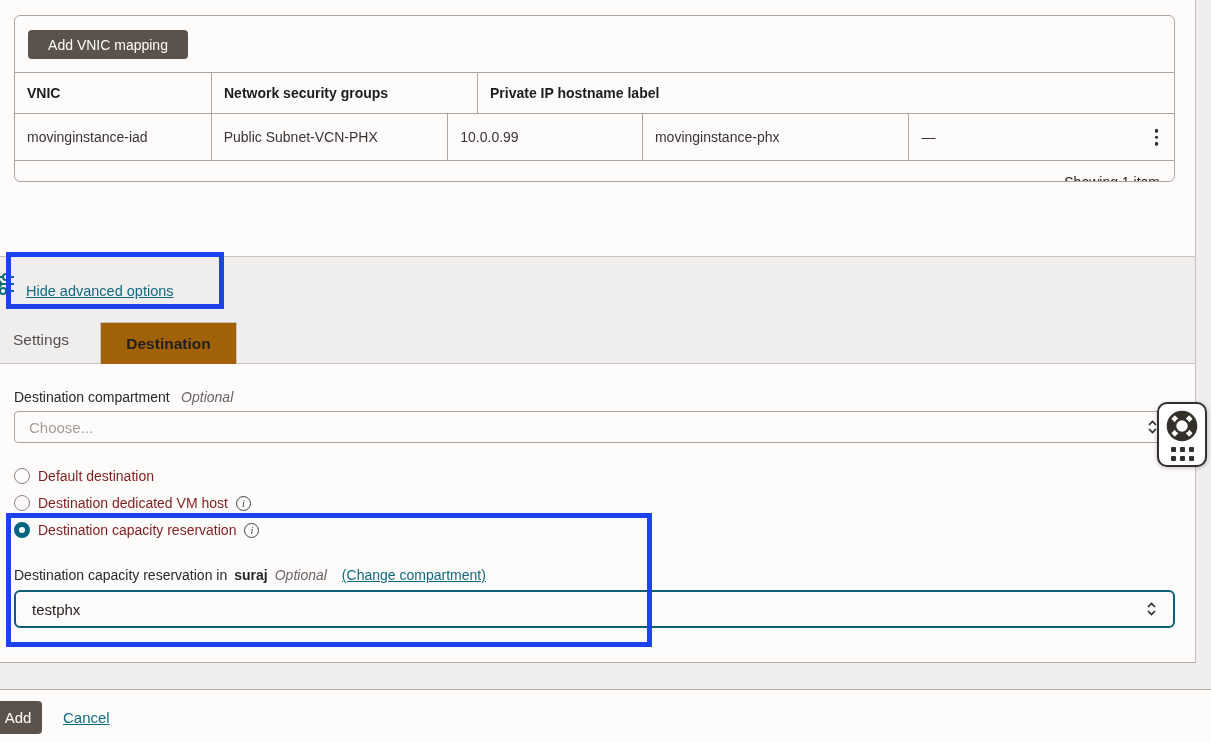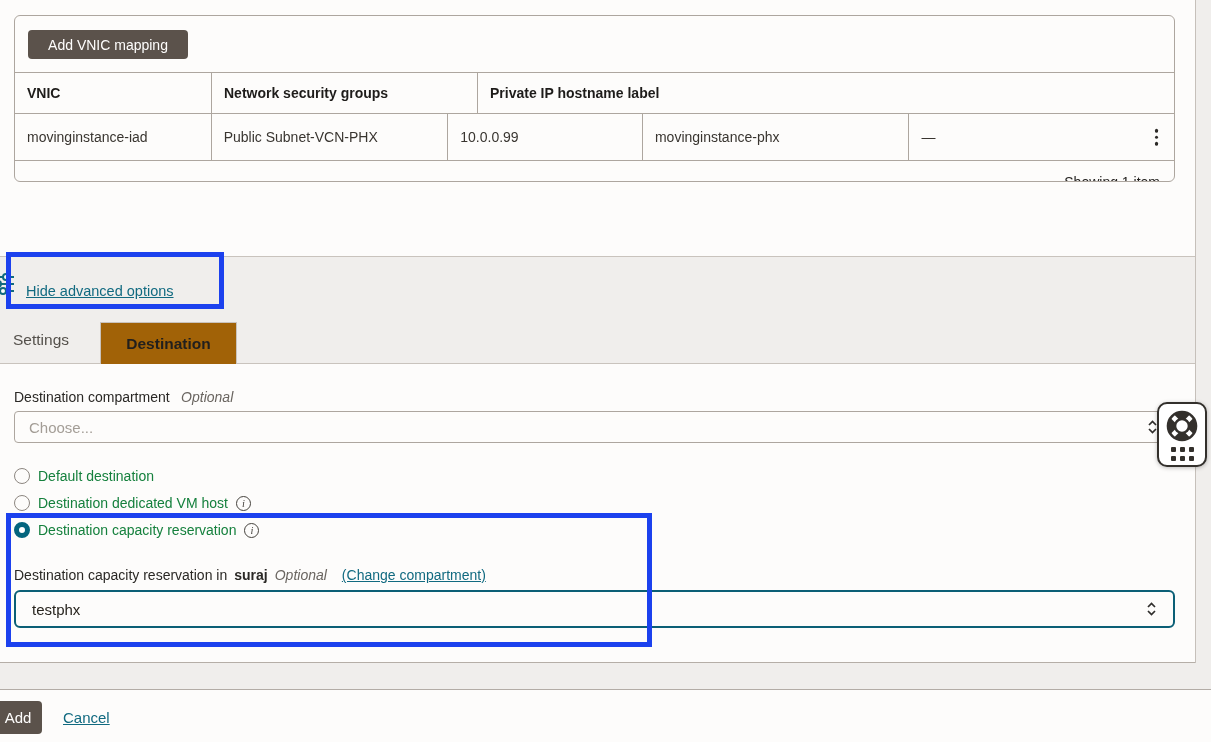--- a/index.html
+++ b/index.html
@@ -113,21 +113,21 @@
   .select-value { color:#28251f; font-size:15px; }
   .chev { position:absolute; right:16px; top:50%; transform:translateY(-50%); }
 
   .radio-row { position:absolute; left:14px; display:flex; align-items:center; gap:8px; }
   .r1 { top:468px; } .r2 { top:495px; } .r3 { top:522px; }
   .radio {
     width:16px; height:16px; border-radius:50%;
     border:1px solid #8d8781; background:#fdfcfb; cursor:pointer; flex:none;
   }
   .radio.selected { border:5px solid #04657e; background:#ffffff; }
-  .radio-label { font-size:14px; color:#15803d; }
+  .radio-label { font-size:14px; color:#7f1d1d; }
   .info-icon {
     width:15px; height:15px; border:1px solid #45423d; border-radius:50%;
     display:inline-flex; align-items:center; justify-content:center;
     font-family:"Liberation Serif", serif; font-style:italic;
     font-size:10.5px; color:#45423d; cursor:pointer; flex:none;
   }
   .label-row-2 { left:14px; top:567px; display:flex; align-items:baseline; gap:7px; white-space:nowrap; }
   .bold { font-weight:bold; }
   .change-link { font-size:14px; margin-left:8px; }
 

